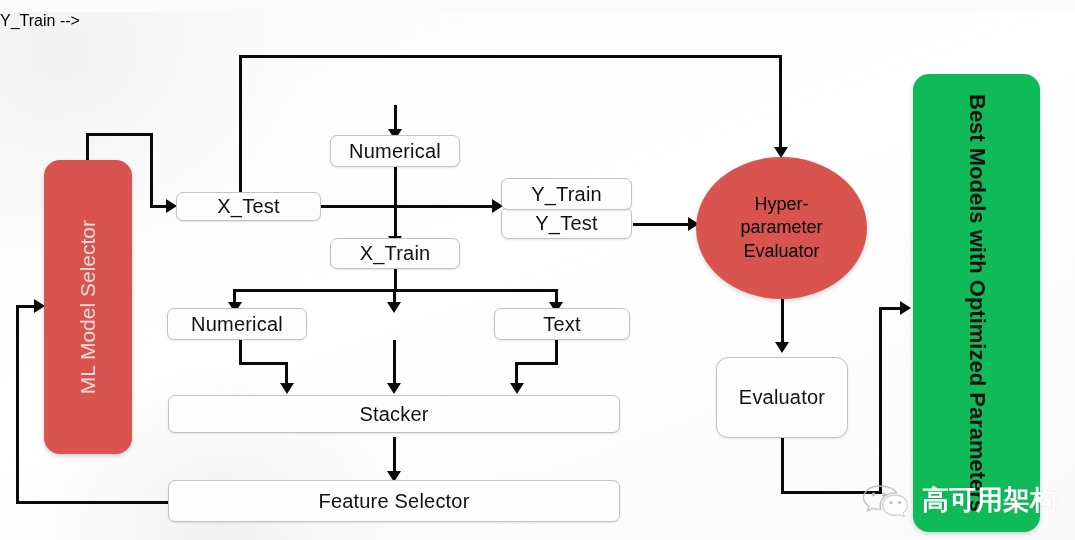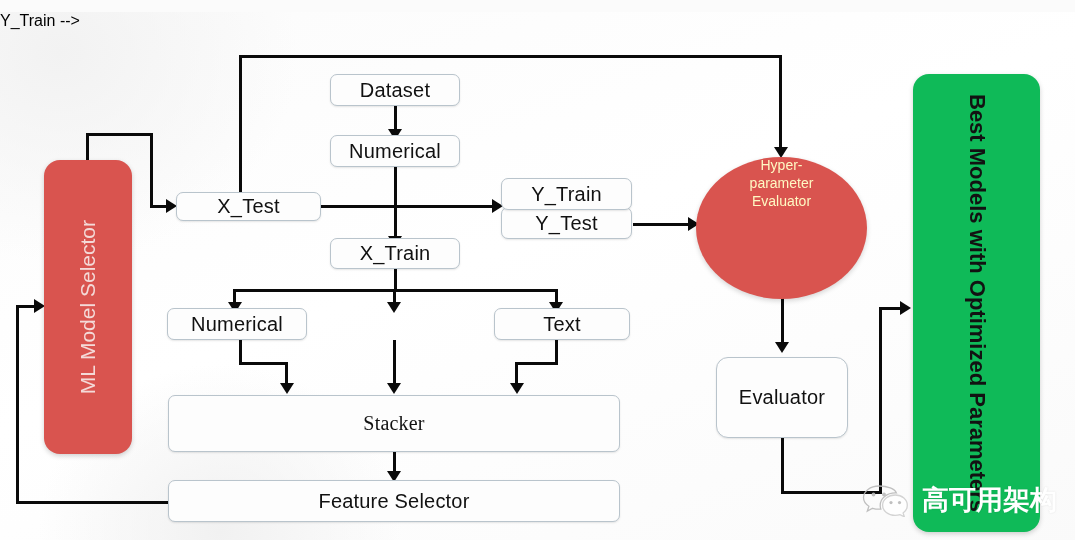--- a/index.html
+++ b/index.html
@@ -48,23 +48,23 @@
     font-size:21px;
   }
   #ml-model-selector{background:#d9544f;}
   #ml-model-selector .vtext{transform:rotate(180deg);color:#f4dad8;}
   #best-models{background:#0fba58;}
   #best-models .vtext{color:#121212;font-weight:600;font-size:22px;}
 
   .ellipse{
     position:absolute;box-sizing:border-box;
     background:#d9544f;border-radius:50%;
-    display:flex;align-items:flex-start;justify-content:center;
+    display:flex;align-items:center;justify-content:center;
     text-align:center;line-height:1.28;
-    color:#fef9c3;font-size:14px;
+    color:#000000;font-size:18px;
     box-shadow:0 2px 5px rgba(0,0,0,.16);
     z-index:2;
   }
 
   
   .h,.v{position:absolute;background:#0a0a0a;z-index:1;}
   .h{height:3px;}
   .v{width:3px;}
   .arw{position:absolute;width:0;height:0;z-index:2;}
   .arw.d{border-left:7px solid transparent;border-right:7px solid transparent;border-top:11px solid #0a0a0a;}
@@ -167,38 +167,37 @@
   <div class="v" style="left:879px;top:295px;height:187px;"></div>
   <div class="h" style="left:879px;top:295px;width:28px;"></div>
   <div class="arw r" style="left:900px;top:289px;"></div>
 
   
 
   <div class="vbar" id="ml-model-selector" style="left:44px;top:148px;width:88px;height:294px;">
     <span class="vtext">ML Model Selector</span>
   </div>
 
-  <div class="node" style="left:330px;top:62px;width:130px;height:32px;">Dataset</div>
 
   <div class="node" style="left:330px;top:123px;width:130px;height:32px;">Numerical</div>
 
   <div class="node" style="left:176px;top:180px;width:145px;height:29px;">X_Test</div>
 
   <div class="node" style="left:501px;top:195px;width:131px;height:32px;z-index:3;">Y_Test</div>
 
   <div class="node" style="left:501px;top:166px;width:131px;height:32px;z-index:4;">Y_Train</div>
 
   <div class="node" style="left:167px;top:296px;width:140px;height:32px;">Numerical</div>
 
   <div class="node" style="left:330px;top:226px;width:130px;height:31px;">X_Train</div>
 
 
   <div class="node" style="left:494px;top:296px;width:136px;height:32px;">Text</div>
 
-  <div class="node" style="left:168px;top:383px;width:452px;height:57px;font-family:Liberation Serif, serif;">Stacker</div>
+  <div class="node" style="left:168px;top:383px;width:452px;height:38px;">Stacker</div>
 
   <div class="node" style="left:168px;top:468px;width:452px;height:42px;">Feature Selector</div>
 
   <div class="ellipse" style="left:696px;top:145px;width:171px;height:142px;">
     <div>
       <div>Hyper-</div>
       <div>parameter</div>
       <div>Evaluator</div>
     </div>
   </div>

